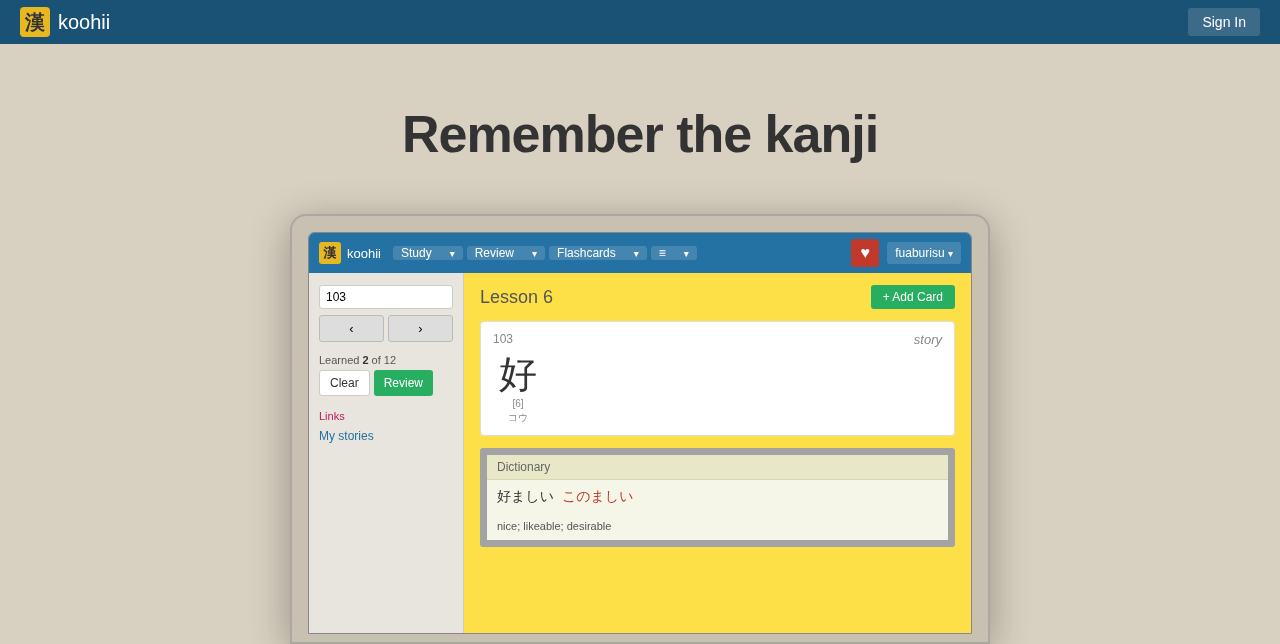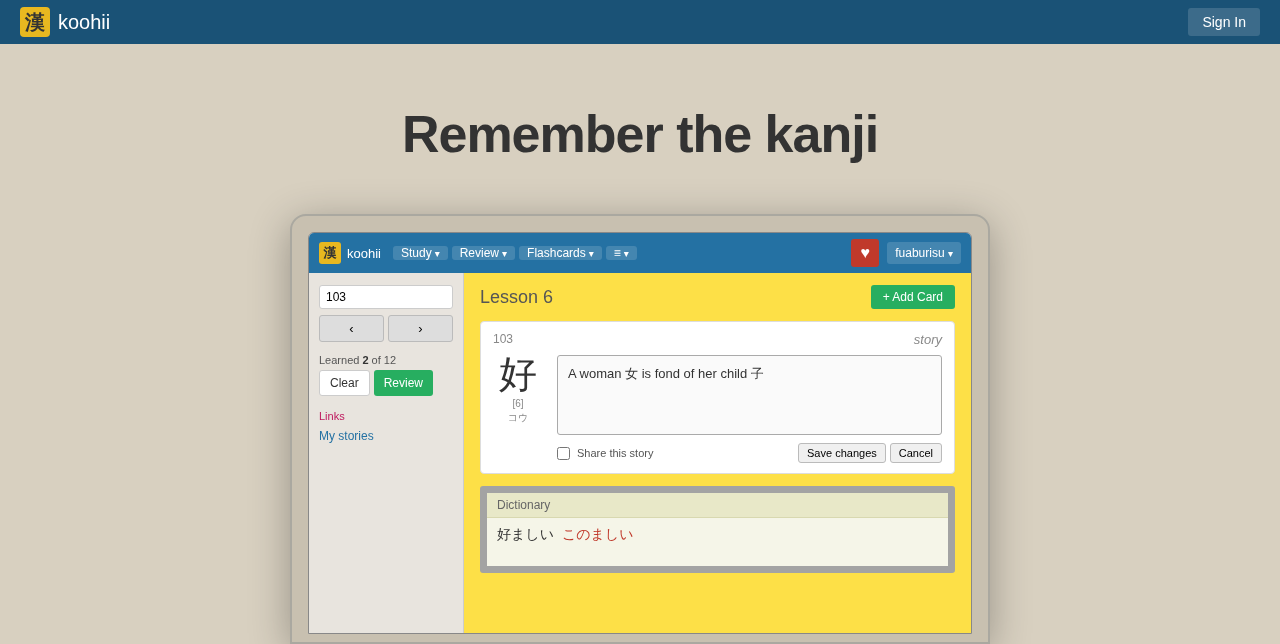--- a/index.html
+++ b/index.html
@@ -114,21 +114,21 @@
     }
     .app-nav-btn {
       color: white;
       font-size: 12px;
       padding: 0 8px;
       border-radius: 3px;
       background: rgba(255,255,255,0.15);
       cursor: pointer;
       display: flex;
       align-items: center;
-      gap: 3px;
+      gap: 18px;
       border: none;
     }
     .app-nav-spacer { flex: 1; }
     .app-nav-heart {
       color: white;
       font-size: 16px;
       background: #c0392b;
       width: 28px;
       height: 28px;
       display: flex;
@@ -458,45 +458,31 @@
               <span class="card-keyword">story</span>
             </div>
             <div class="card-body">
               <div class="card-kanji-col">
                 <div class="card-kanji">好</div>
                 <div class="card-kanji-sub">
                   <div>[6]</div>
                   <div>コウ</div>
                 </div>
               </div>
-              <div style="flex:1">
-                <div class="story-box">
-                  <div class="story-text-line">A woman  女  is fond of her child  子</div>
-                </div>
-                <div class="story-actions">
-                  <label class="share-label">
-                    <input type="checkbox" style="margin-right: 3px;">
-                    <span>Share this story</span>
-                  </label>
-                  <div class="story-btns">
-                    <button class="btn-save">Save changes</button>
-                    <button class="btn-cancel">Cancel</button>
-                  </div>
-                </div>
-              </div>
             </div>
           </div>
 
           <div class="dict-section">
             <div class="dict-header">Dictionary</div>
             <div class="dict-body">
               <div class="dict-word">
                 <span class="dict-word-kanji">好ましい</span>
                 <span class="dict-word-reading">このましい</span>
               </div>
+              <div class="dict-def">nice; likeable; desirable</div>
             </div>
           </div>
 
         </div>
       </div>
 
     </div>
   </div>
 </div>
 

